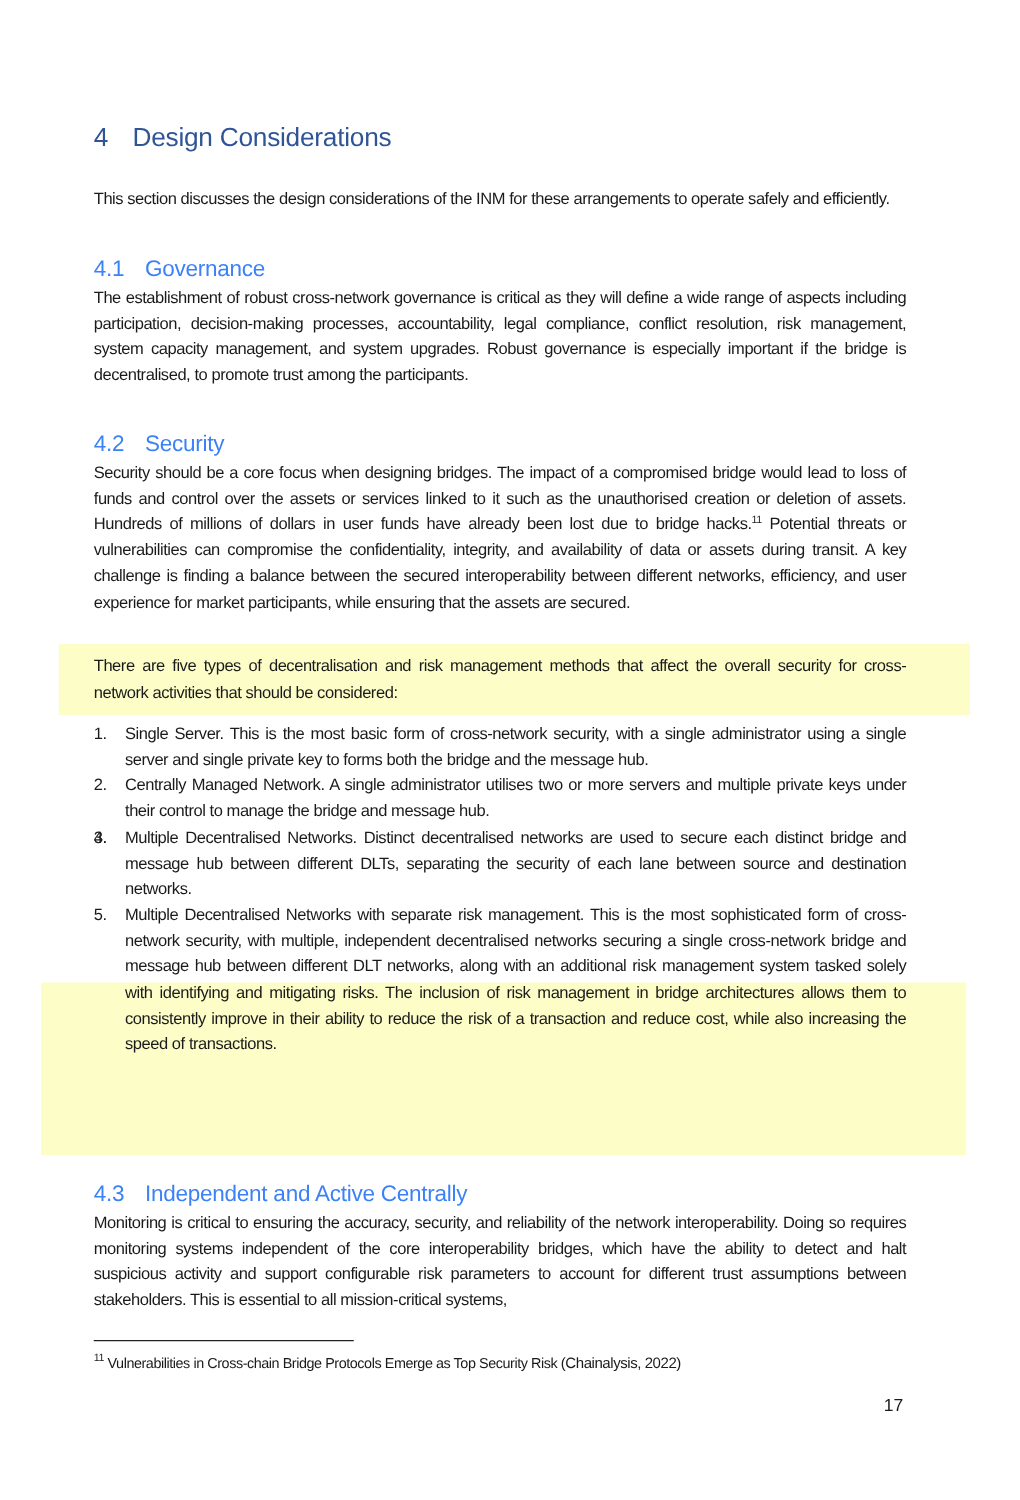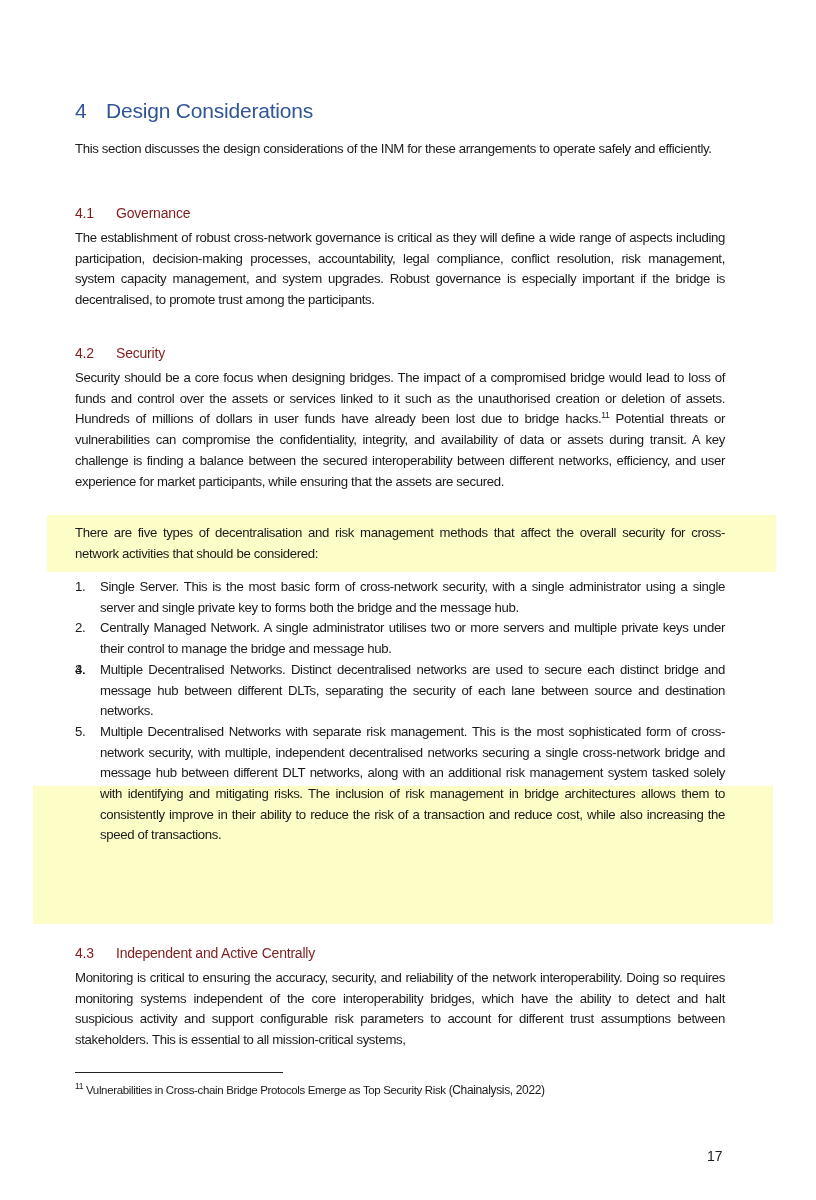--- a/index.html
+++ b/index.html
@@ -3,45 +3,45 @@
 <meta charset="utf-8">
 <style>
   html,body{margin:0;padding:0;background:#ffffff;}
   body{width:816px;height:1200px;position:relative;overflow:hidden;
        font-family:"Liberation Sans Narrow","Liberation Sans",sans-serif;color:#1a1a1a;}
   .page{position:absolute;left:0;top:0;width:752px;height:1200px;}
   .txt{font-family:"Liberation Sans",sans-serif;font-size:13.2px;letter-spacing:-0.35px;}
   .h1{position:absolute;left:75px;top:99px;font-size:21px;color:#2f5597;
       font-family:"Liberation Sans",sans-serif;letter-spacing:-0.2px;}
   .h1 .num{display:inline-block;width:31px;}
-  .h2{position:absolute;left:75px;font-size:14px;color:#7f1d1d;
+  .h2{position:absolute;left:75px;font-size:18px;color:#3b82f6;
       font-family:"Liberation Sans",sans-serif;letter-spacing:-0.2px;}
   .h2 .num{display:inline-block;width:41px;}
   .para{position:absolute;left:75px;width:650px;line-height:20.7px;text-align:justify;}
   .para.last-left{text-align-last:left;}
   .hl{position:absolute;background:#fdfdc8;}
   .list{position:absolute;left:75px;width:650px;margin:0;padding:0;list-style:none;}
   .li{position:relative;padding-left:25px;line-height:20.7px;text-align:justify;}
   .li .n{position:absolute;left:0;top:0;}
   sup{font-size:8.5px;line-height:0;vertical-align:5px;}
   .fn-rule{position:absolute;left:75px;top:1072px;width:208px;height:1px;background:#222;}
   .footnote{position:absolute;left:75px;top:1083px;font-size:11.5px;letter-spacing:-0.35px;
       font-family:"Liberation Sans",sans-serif;}
   .footnote .src{font-size:12px;}
-  .pageno{position:absolute;left:707px;top:1116px;font-size:14px;font-family:"Liberation Sans",sans-serif;margin-top:32px;}
+  .pageno{position:absolute;left:707px;top:1116px;font-size:14px;font-family:"Liberation Sans",sans-serif;}
 </style>
 </head>
 <body>
 
 <div class="page">
 
   <div class="h1">
     <span class="num">4</span><span>Design Considerations</span>
   </div>
-  <div class="para txt last-left" style="top:139px;">This section discusses the design considerations of the INM for these arrangements to operate safely and efficiently.</div>
+  <div class="para txt last-left" style="top:149px;">This section discusses the design considerations of the INM for these arrangements to operate safely and efficiently.</div>
 
   <div class="h2" style="top:205px;">
     <span class="num">4.1</span><span>Governance</span>
   </div>
   <div class="para txt" style="top:228px;">The establishment of robust cross-network governance is critical as they will define a wide range of aspects including participation, decision-making processes, accountability, legal compliance, conflict resolution, risk management, system capacity management, and system upgrades. Robust governance is especially important if the bridge is decentralised, to promote trust among the participants.</div>
 
   <div class="h2" style="top:345px;">
     <span class="num">4.2</span><span>Security</span>
   </div>
   <div class="para txt" style="top:368px;"><span>Security should be a core focus when designing bridges. The impact of a compromised bridge would lead to loss of funds and control over the assets or services linked to it such as the unauthorised creation or deletion of assets. Hundreds of millions of dollars in user funds have already been lost due to bridge hacks.</span><sup>11</sup><span> Potential threats or vulnerabilities can compromise the confidentiality, integrity, and availability of data or assets during transit. A key challenge is finding a balance between the secured interoperability between different networks, efficiency, and user experience for market participants, while ensuring that the assets are secured.</span></div>

